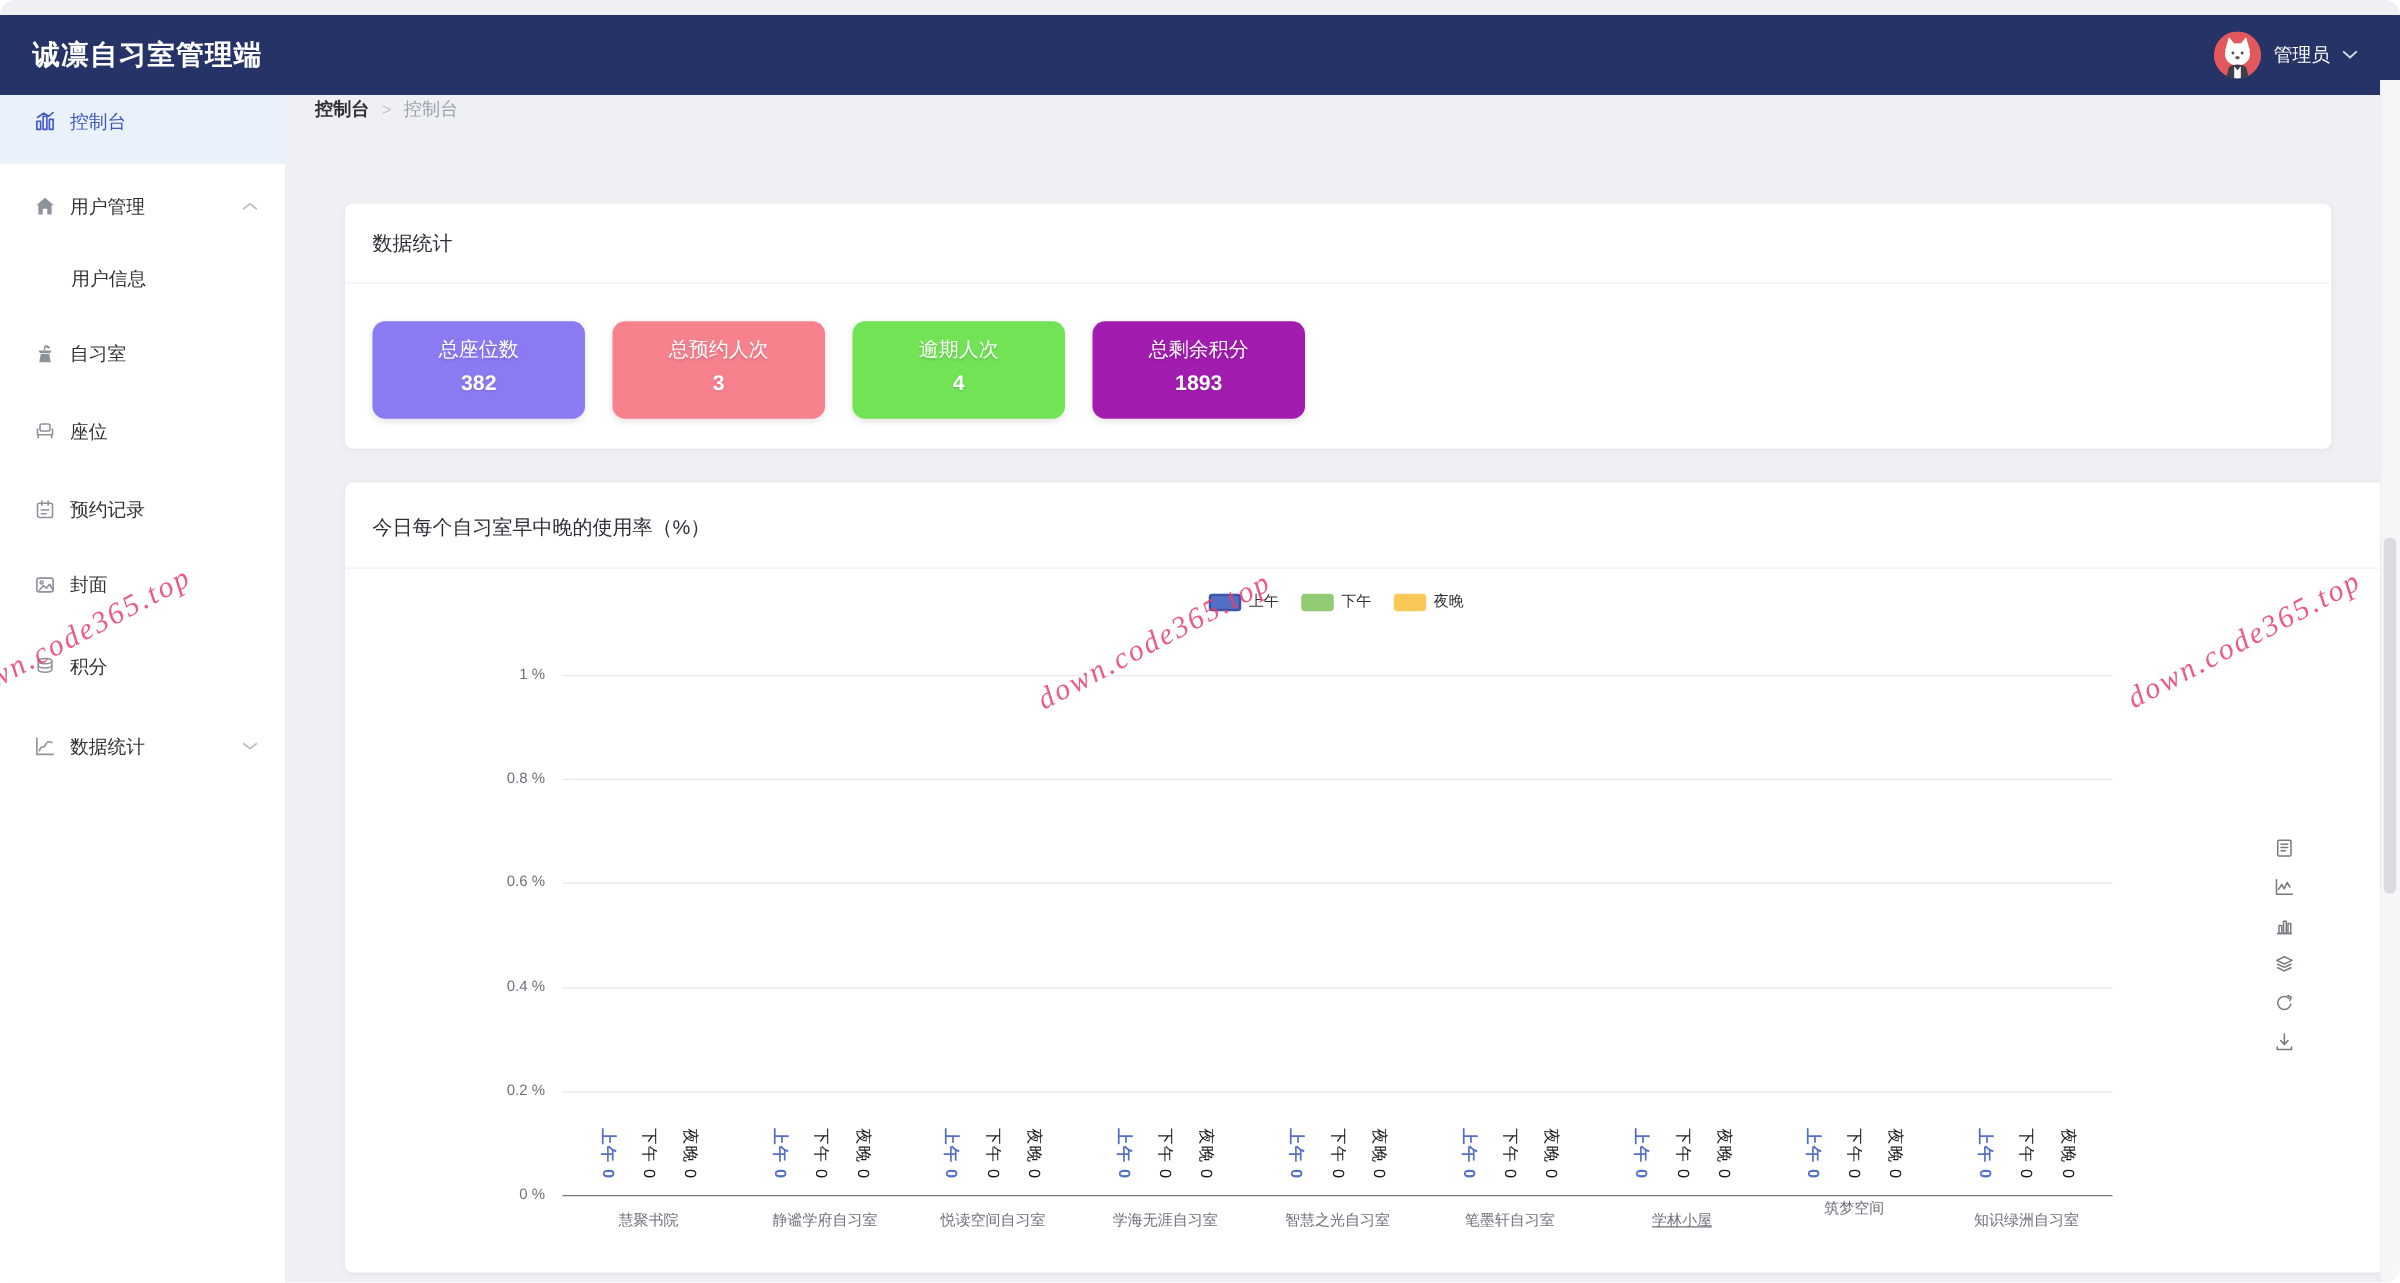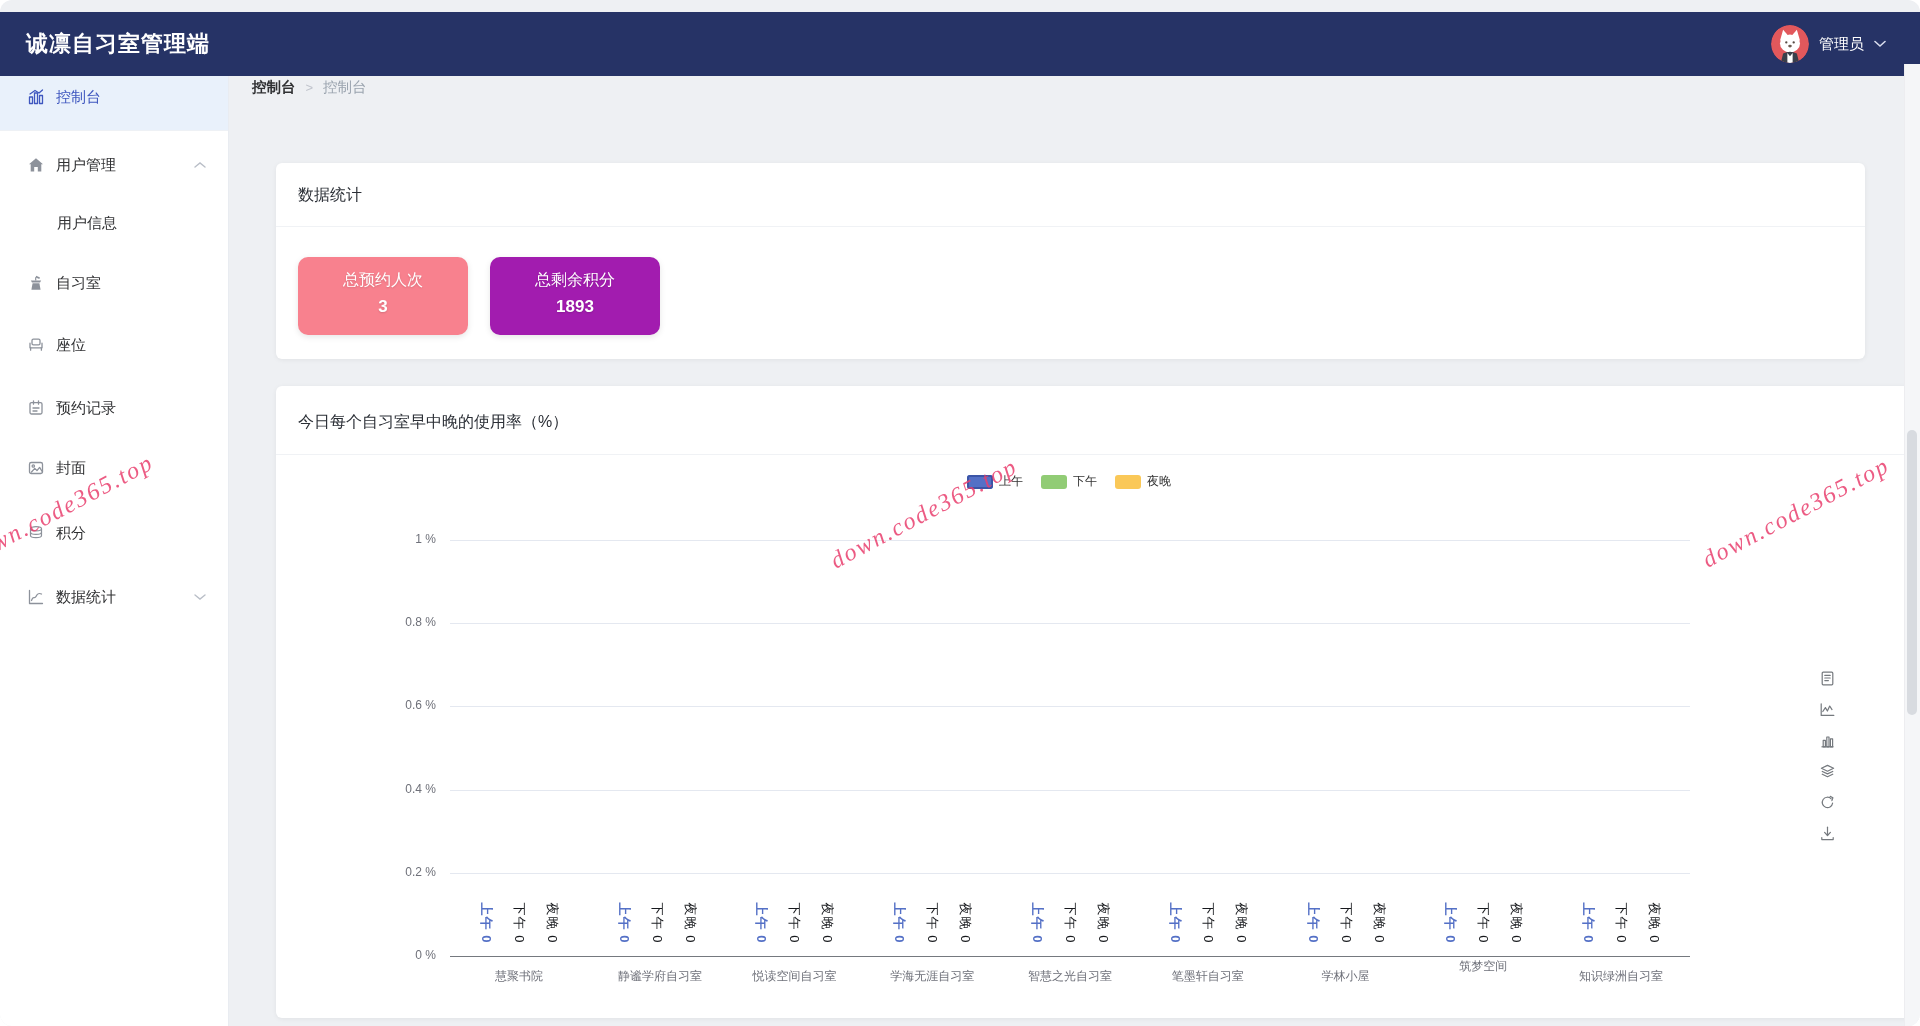--- a/index.html
+++ b/index.html
@@ -193,23 +193,31 @@
   <div class="breadcrumb">
     <span class="bc-root">控制台</span>
     <span class="bc-sep">&gt;</span>
     <span class="bc-cur">控制台</span>
   </div>
 
   <div class="card stats-card">
     <div class="card-title">数据统计</div>
     <div class="card-divider"></div>
     <div class="stat-row">
+      <div class="stat-card" style="background: rgb(139, 123, 243);">
+        <div class="stat-label">总座位数</div>
+        <div class="stat-value">382</div>
+      </div>
       <div class="stat-card" style="background: rgb(248, 129, 142);">
         <div class="stat-label">总预约人次</div>
         <div class="stat-value">3</div>
+      </div>
+      <div class="stat-card" style="background: rgb(113, 227, 84);">
+        <div class="stat-label">逾期人次</div>
+        <div class="stat-value">4</div>
       </div>
       <div class="stat-card" style="background: #a21caf;">
         <div class="stat-label">总剩余积分</div>
         <div class="stat-value">1893</div>
       </div>
     </div>
   </div>
 
   <div class="card chart-card">
     <div class="card-title">今日每个自习室早中晚的使用率（%）</div>
@@ -288,21 +296,21 @@
         <div class="rot" style="left: 656.222px; top: 537px; color: rgb(23, 25, 29); font-weight: 400;">下午  0</div>
         <div class="rot" style="left: 689.222px; top: 537px; color: rgb(23, 25, 29); font-weight: 400;">夜晚  0</div>
         <div class="cat" style="left: 714px; top: 582px; width: 160px;">智慧之光自习室</div>
         <div class="rot" style="left: 761px; top: 537px; color: rgb(84, 112, 198); font-weight: 600;">上午  0</div>
         <div class="rot" style="left: 794px; top: 537px; color: rgb(23, 25, 29); font-weight: 400;">下午  0</div>
         <div class="rot" style="left: 827px; top: 537px; color: rgb(23, 25, 29); font-weight: 400;">夜晚  0</div>
         <div class="cat" style="left: 851.778px; top: 582px; width: 160px;">笔墨轩自习室</div>
         <div class="rot" style="left: 898.778px; top: 537px; color: rgb(84, 112, 198); font-weight: 600;">上午  0</div>
         <div class="rot" style="left: 931.778px; top: 537px; color: rgb(23, 25, 29); font-weight: 400;">下午  0</div>
         <div class="rot" style="left: 964.778px; top: 537px; color: rgb(23, 25, 29); font-weight: 400;">夜晚  0</div>
-        <div class="cat" style="left: 989.556px; top: 582px; width: 160px;">学林小屋</div>
+        <div class="cat" style="left: 989.556px; top: 582px; width: 160px; text-decoration: underline;">学林小屋</div>
         <div class="rot" style="left: 1036.56px; top: 537px; color: rgb(84, 112, 198); font-weight: 600;">上午  0</div>
         <div class="rot" style="left: 1069.56px; top: 537px; color: rgb(23, 25, 29); font-weight: 400;">下午  0</div>
         <div class="rot" style="left: 1102.56px; top: 537px; color: rgb(23, 25, 29); font-weight: 400;">夜晚  0</div>
         <div class="cat" style="left: 1127.33px; top: 572px; width: 160px; text-align: center;">筑梦空间</div>
         <div class="rot" style="left: 1174.33px; top: 537px; color: rgb(84, 112, 198); font-weight: 600;">上午  0</div>
         <div class="rot" style="left: 1207.33px; top: 537px; color: rgb(23, 25, 29); font-weight: 400;">下午  0</div>
         <div class="rot" style="left: 1240.33px; top: 537px; color: rgb(23, 25, 29); font-weight: 400;">夜晚  0</div>
         <div class="cat" style="left: 1265.11px; top: 582px; width: 160px;">知识绿洲自习室</div>
         <div class="rot" style="left: 1312.11px; top: 537px; color: rgb(84, 112, 198); font-weight: 600;">上午  0</div>
         <div class="rot" style="left: 1345.11px; top: 537px; color: rgb(23, 25, 29); font-weight: 400;">下午  0</div>

